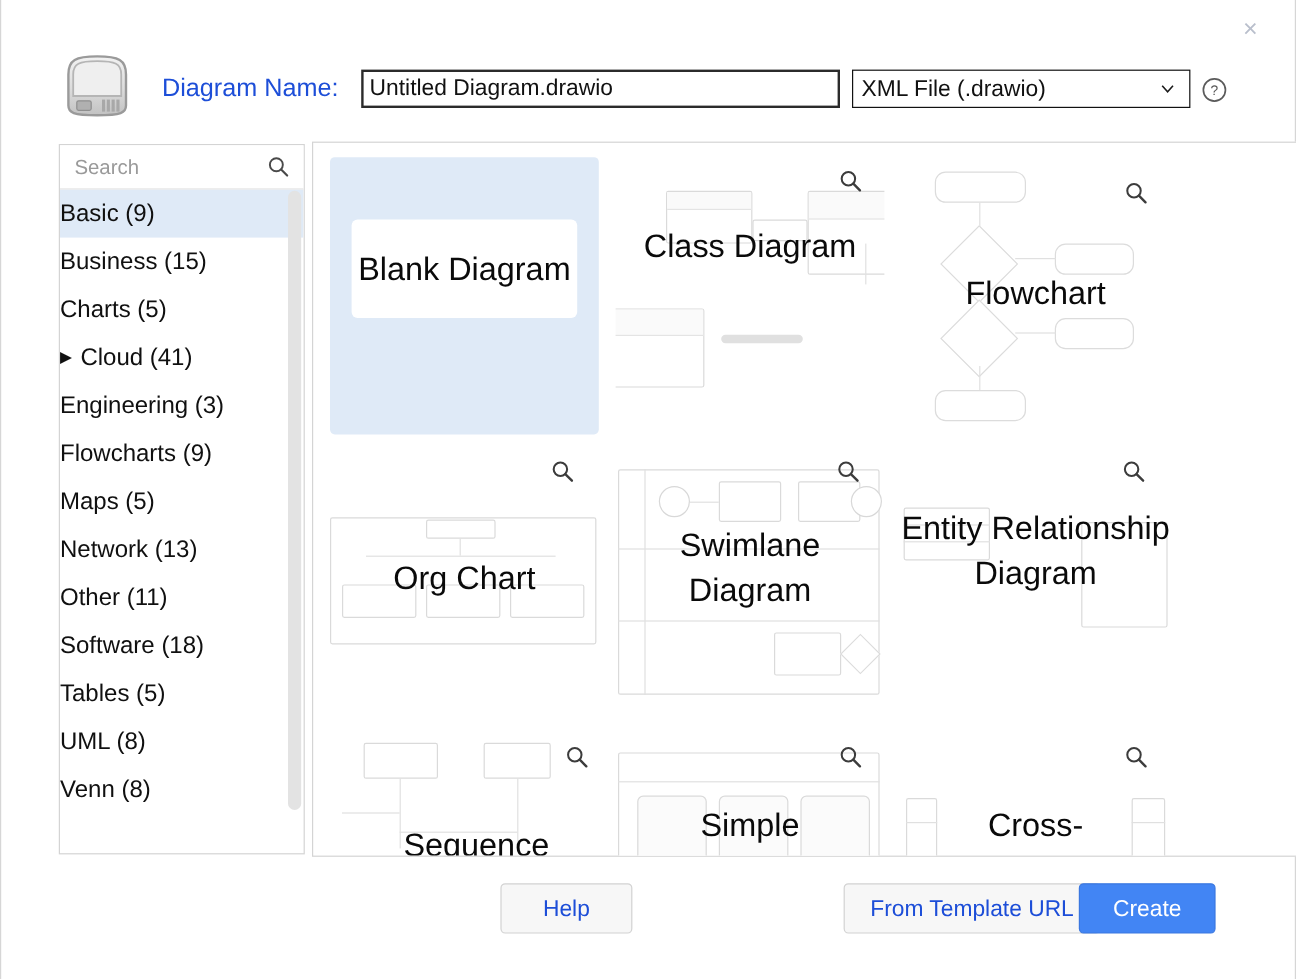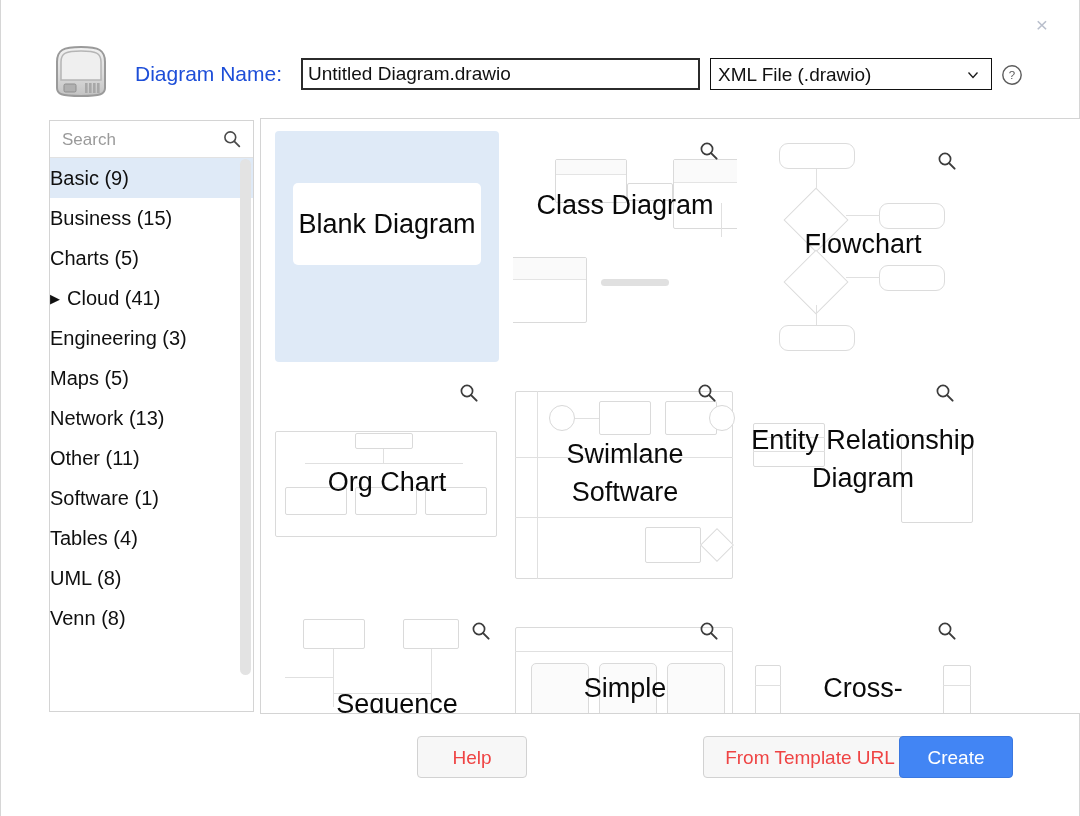--- a/index.html
+++ b/index.html
@@ -275,21 +275,21 @@
     left: 0; top: 732px;
     width: 1080px; height: 58px;
   }
   .btn {
     position: absolute;
     height: 42px;
     border: 1px solid #d2d2d2;
     background: #f7f7f7;
     border-radius: 4px;
     font-size: 19px;
-    color: #ef4444;
+    color: #1d4ed8;
     font-family: "Liberation Sans", sans-serif;
     cursor: pointer;
     line-height: 40px;
     text-align: center;
   }
   .btn.primary {
     background: #4285f4;
     border-color: #3b78e0;
     color: #ffffff;
   }
@@ -360,25 +360,26 @@
         </svg>
       </span>
     </div>
 
     <div id="cat-list">
         <div class="cat-item selected"><span>Basic (9)</span></div>
         <div class="cat-item"><span>Business (15)</span></div>
         <div class="cat-item"><span>Charts (5)</span></div>
         <div class="cat-item"><span class="cat-arrow">▶</span><span>Cloud (41)</span></div>
         <div class="cat-item"><span>Engineering (3)</span></div>
+        <div class="cat-item"><span>Flowcharts (9)</span></div>
         <div class="cat-item"><span>Maps (5)</span></div>
         <div class="cat-item"><span>Network (13)</span></div>
         <div class="cat-item"><span>Other (11)</span></div>
-        <div class="cat-item"><span>Software (1)</span></div>
-        <div class="cat-item"><span>Tables (4)</span></div>
+        <div class="cat-item"><span>Software (18)</span></div>
+        <div class="cat-item"><span>Tables (5)</span></div>
         <div class="cat-item"><span>UML (8)</span></div>
         <div class="cat-item"><span>Venn (8)</span></div>
       </div>
 
     <div id="sidebar-scroll-track">
       <div id="sidebar-scroll-thumb"></div>
     </div>
   </div>
 
   <div id="templates">
@@ -462,21 +463,21 @@
           <div class="art-line" style="left:2px; top:82px; width:218px; height:1px;"></div>
           <div class="art-line" style="left:2px; top:142px; width:218px; height:1px;"></div>
           <div class="art-circle" style="left:36px; top:30px; width:26px; height:26px;"></div>
           <div class="art-box" style="left:86px; top:26px; width:52px; height:34px;"></div>
           <div class="art-line" style="left:62px; top:43px; width:24px; height:1px;"></div>
           <div class="art-box" style="left:152px; top:26px; width:52px; height:34px;"></div>
           <div class="art-circle" style="left:196px; top:30px; width:26px; height:26px;"></div>
           <div class="art-box" style="left:132px; top:152px; width:56px; height:36px;"></div>
           <div class="art-diamond" style="left:192px; top:158px; width:24px; height:24px;"></div>
         </div>
-        <div class="tile-label" style="top:60px;">Swimlane Software</div>
+        <div class="tile-label" style="top:60px;">Swimlane Diagram</div>
       </div>
       <span class="tile-zoom" style="right:20px; top:8px;">
         <svg width="20" height="20" viewBox="0 0 20 20">
           <circle cx="8" cy="8" r="5.6" fill="none" stroke="#3c3c3c" stroke-width="1.7"></circle>
           <line x1="12.1" y1="12.1" x2="17.6" y2="17.6" stroke="#3c3c3c" stroke-width="2" stroke-linecap="round"></line>
         </svg>
       </span>
     </div>
 
     <div class="tile" style="left:490px; top:256px; width:224px; height:216px;">

